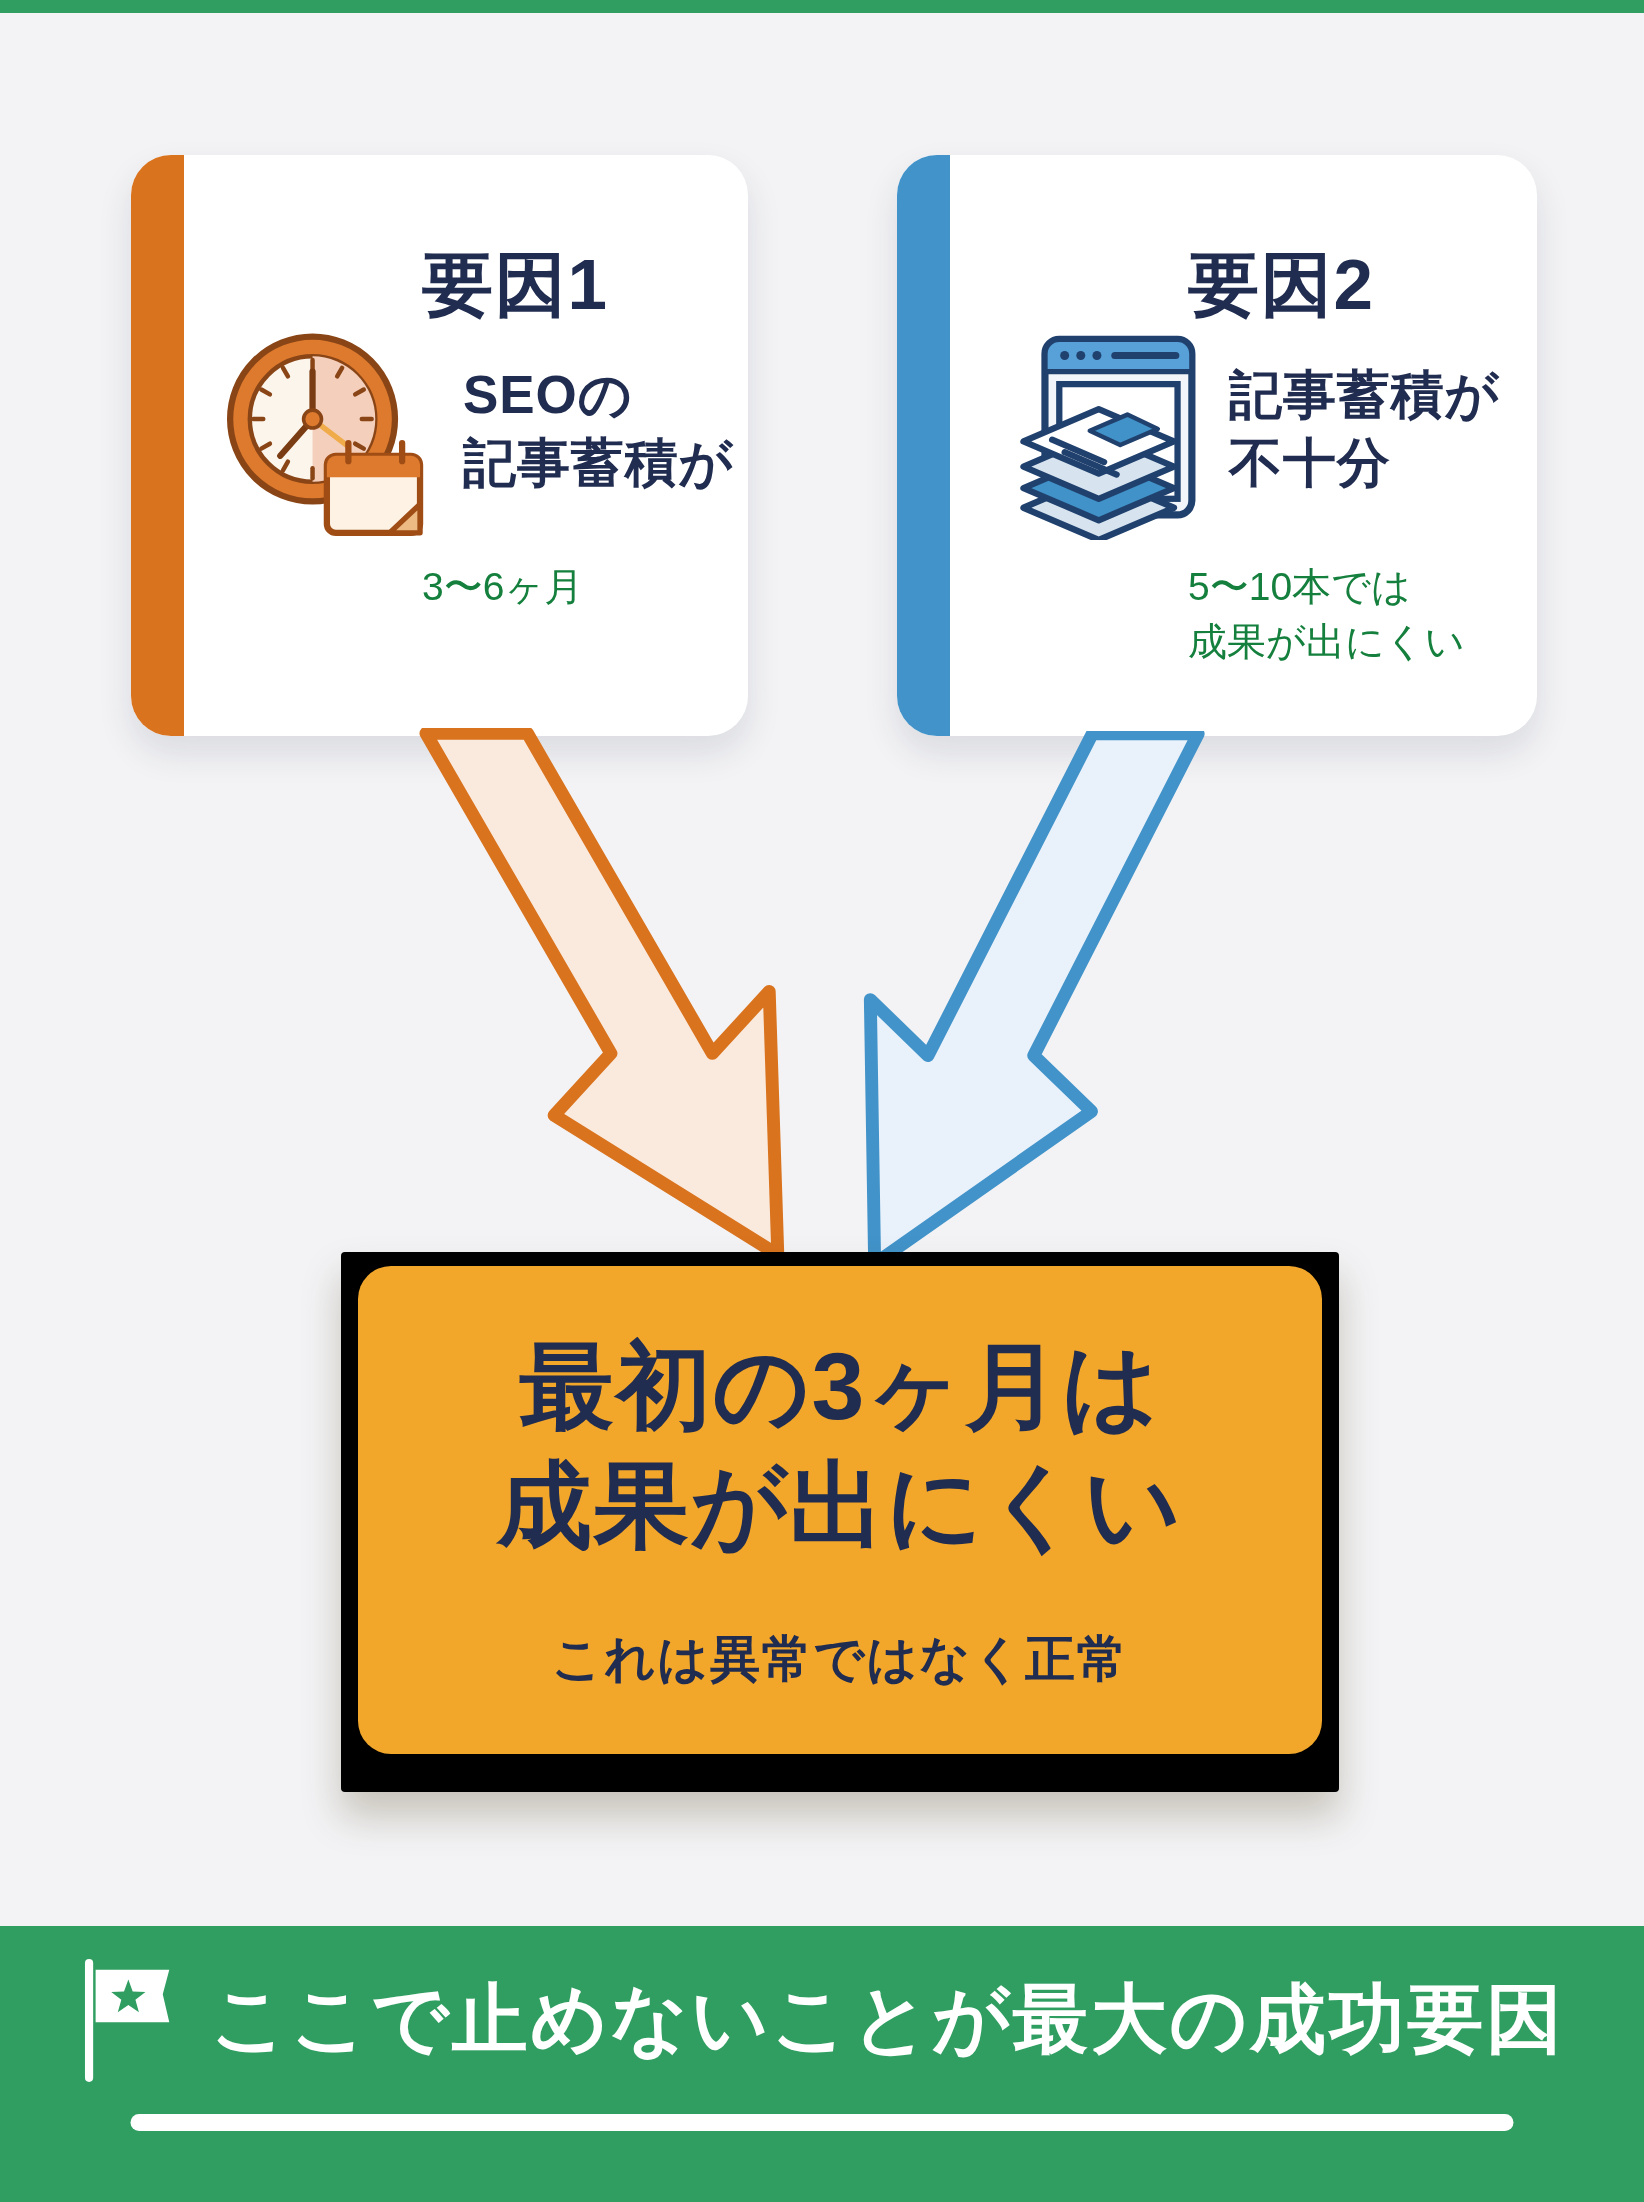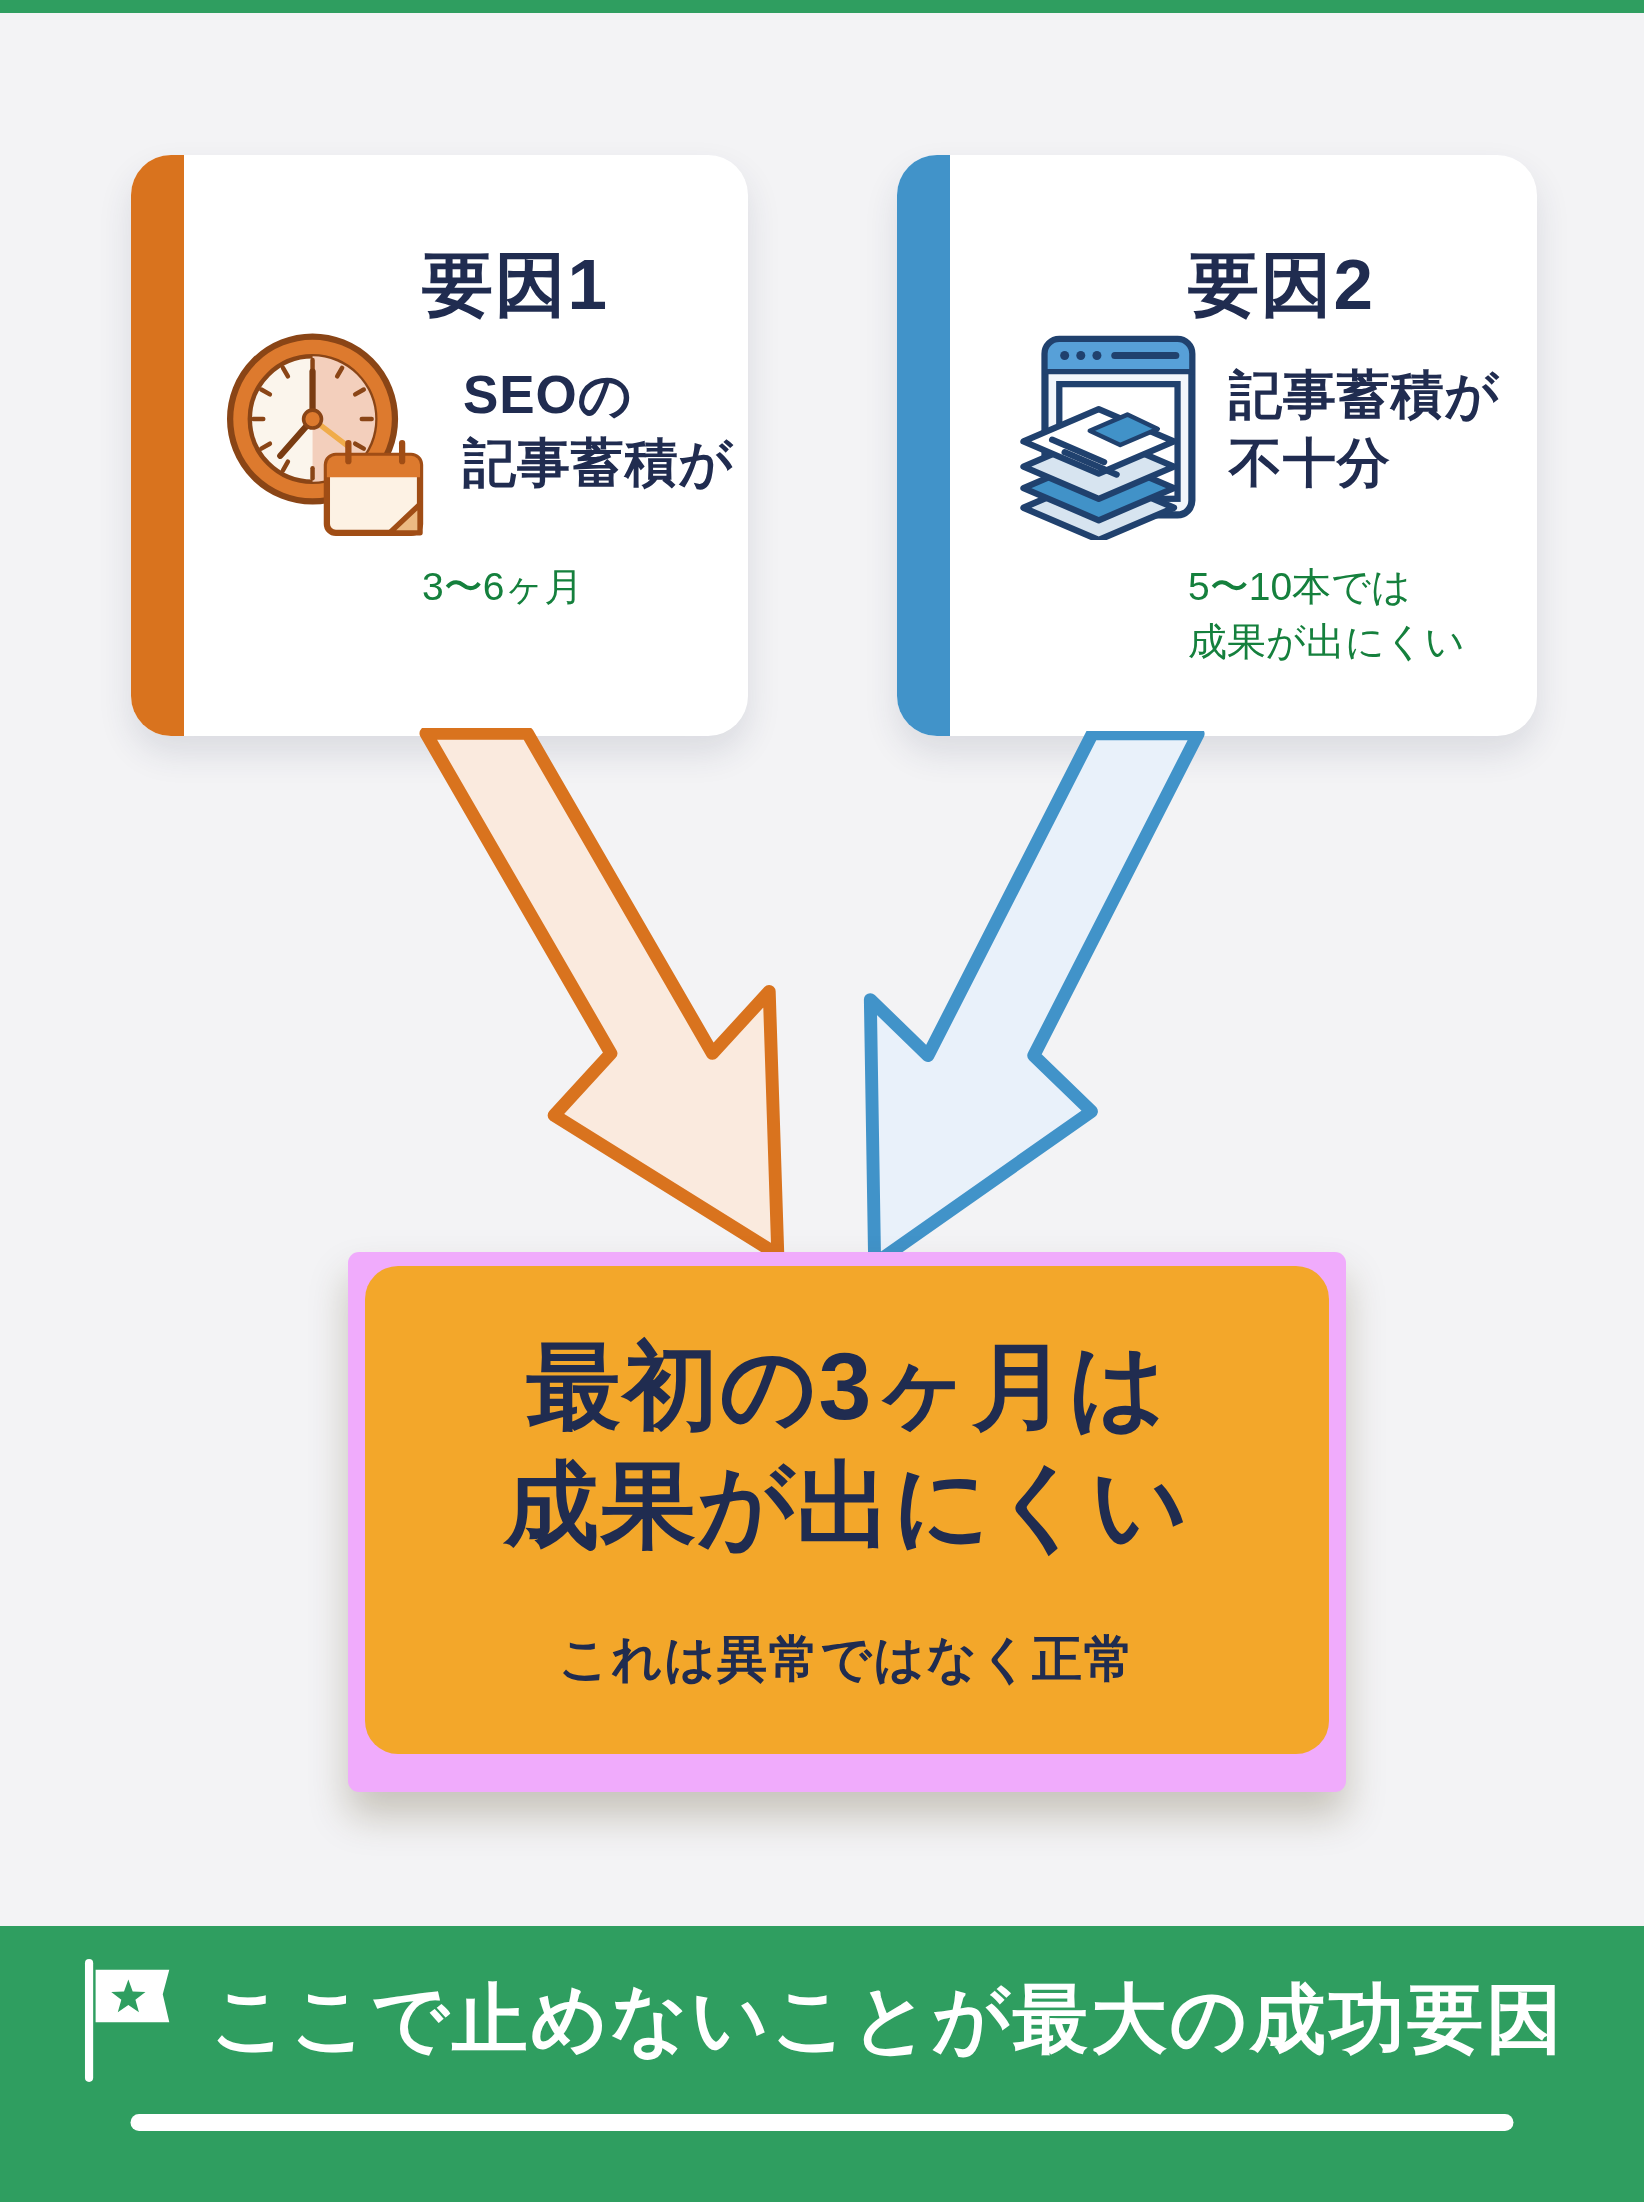--- a/index.html
+++ b/index.html
@@ -23,22 +23,22 @@
   .card-label{position:absolute;left:291px;top:83px;font-size:71px;font-weight:700;letter-spacing:1.7px;}
   .card-title{position:absolute;left:291px;top:206px;font-size:53px;font-weight:700;line-height:1.29;letter-spacing:0.9px;margin-left:41px;}
   .card-sub{position:absolute;left:291px;top:404px;font-size:39px;font-weight:500;line-height:1.42;color:#15803d;}
   .card-icon{position:absolute;left:83px;top:170px;width:215px;height:215px;}
   .card2 .card-icon{left:96px;}
 
   .arrow{position:absolute;}
 
   
   .conclusion{
-    position:absolute;left:348px;top:1252px;width:998px;height:540px;
-    background:#f0abfc;border-radius:11px;box-shadow:0 24px 38px rgba(70,55,15,.25);
+    position:absolute;left:341px;top:1252px;width:998px;height:540px;
+    background:#000000;border-radius:4px;box-shadow:0 24px 38px rgba(70,55,15,.25);
   }
   .conclusion-surface{
     position:absolute;left:17px;right:17px;top:13.8px;bottom:38px;
     background:#f3a72a;border-radius:33px;
     display:flex;flex-direction:column;align-items:center;justify-content:center;
   }
   .conclusion-title{font-size:95px;font-weight:800;line-height:1.25;text-align:center;letter-spacing:1.7px;}
   .conclusion-sub{margin-top:61px;font-size:50px;font-weight:600;text-align:center;letter-spacing:1.7px;}
 
   

